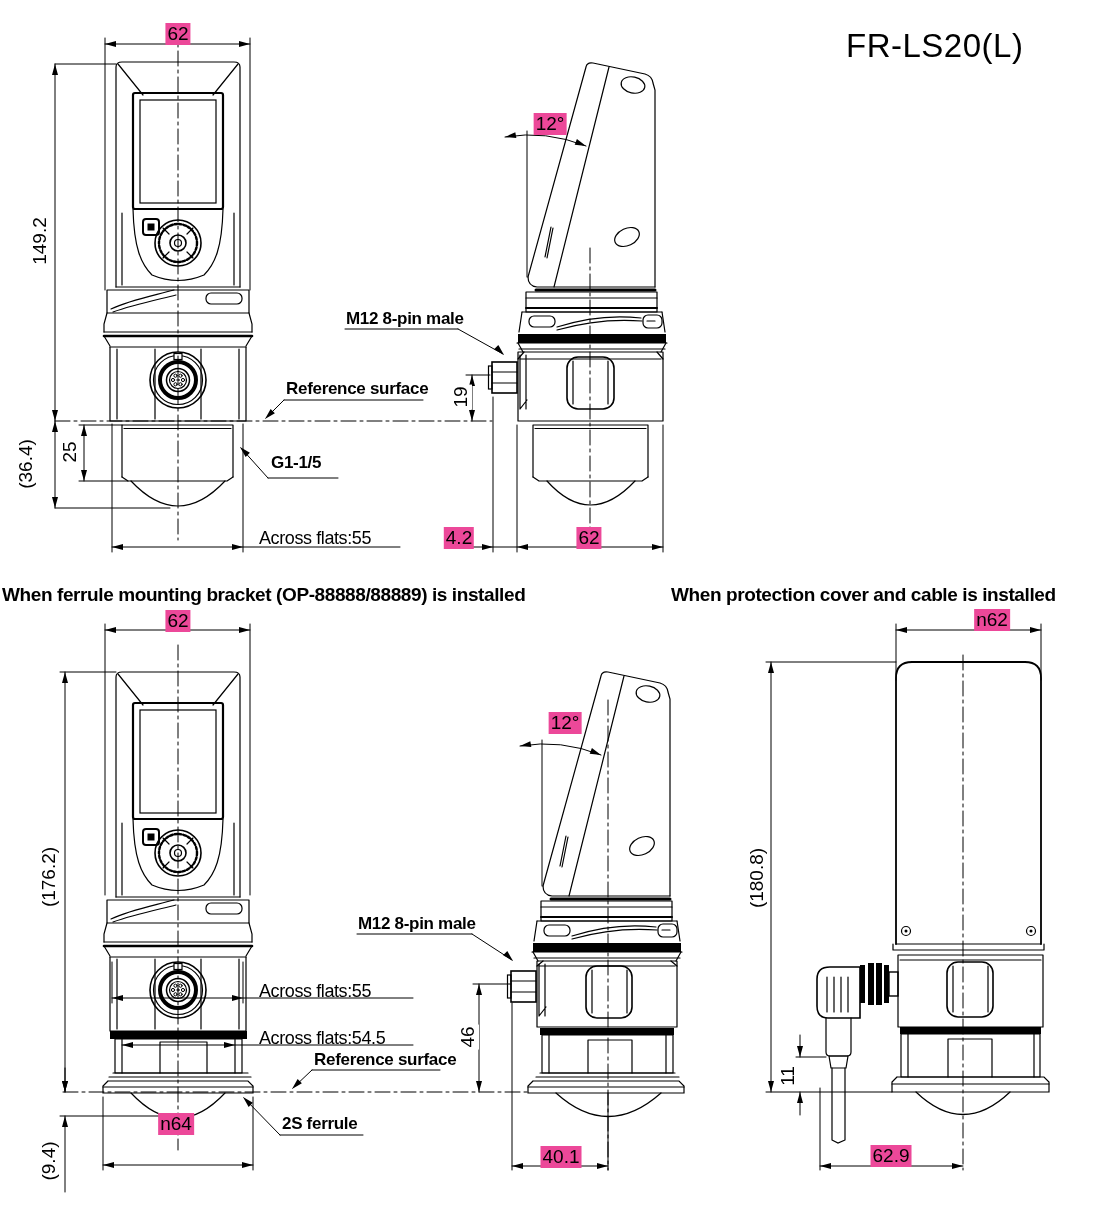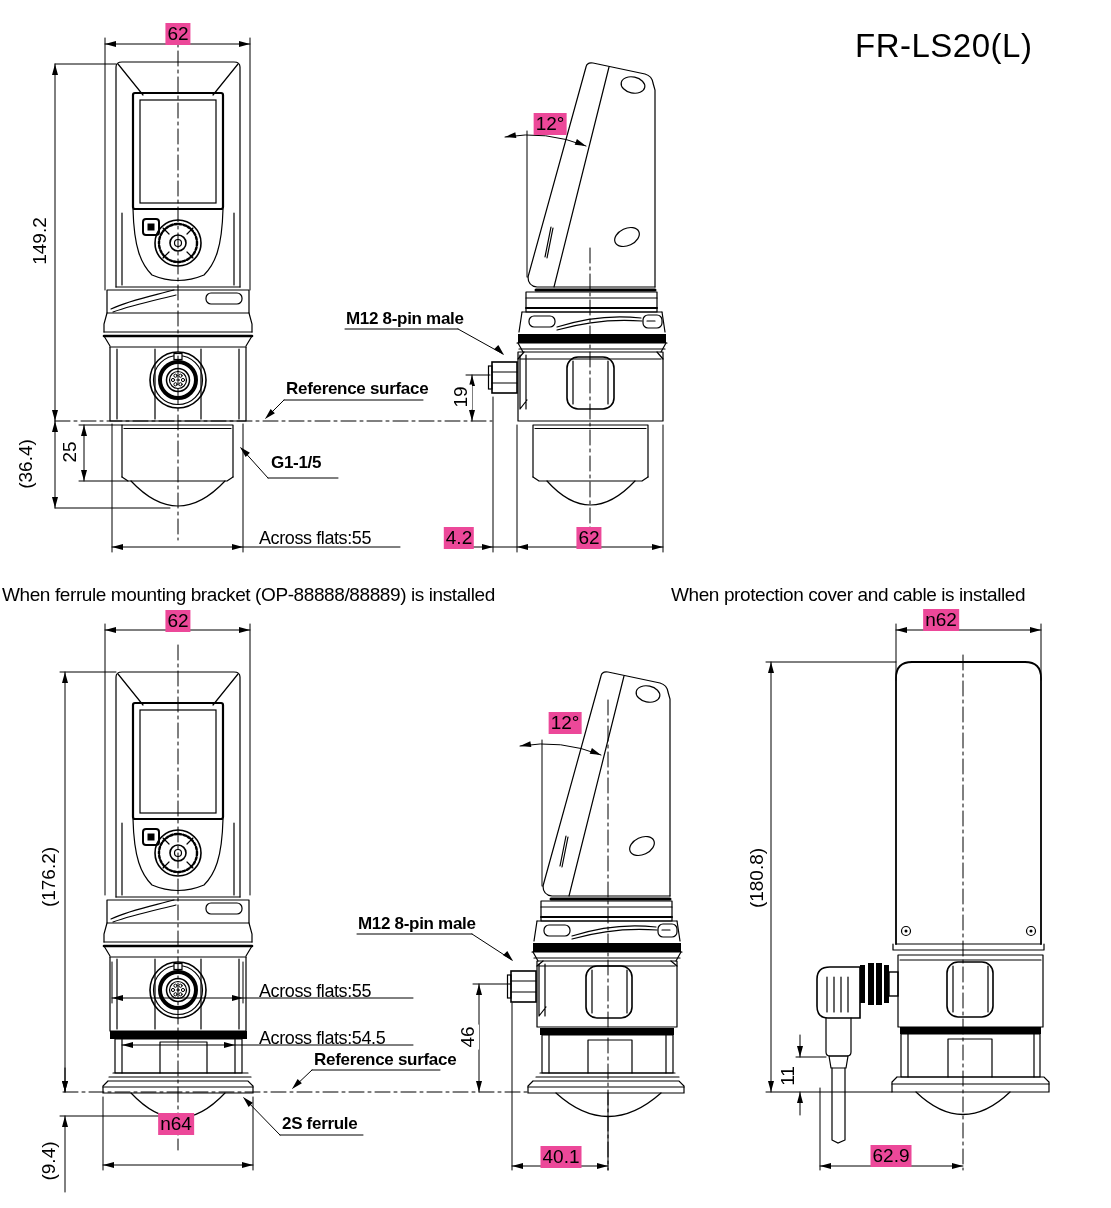--- a/index.html
+++ b/index.html
@@ -1,21 +1,21 @@
 <!DOCTYPE html>
 <html><head>
 <meta charset="utf-8">
 <style>
   html,body{margin:0;padding:0;background:#fff;}
   #page{position:relative;width:1111px;height:1208px;background:#fff;overflow:hidden;
         font-family:"Liberation Sans",sans-serif;color:#000;}
   #linework{position:absolute;left:0;top:0;}
   .txt{position:absolute;white-space:nowrap;color:#000;}
-  .title{font-size:33px;letter-spacing:.5px;margin-left:9px;}
-  .cap{font-size:19px;font-weight:normal;letter-spacing:-0.4px;}
+  .title{font-size:33px;letter-spacing:.5px;}
+  .cap{font-size:19px;font-weight:bold;letter-spacing:-0.4px;}
   .dim{font-size:19px;background:#ec4899;padding:0 2px;transform:translate(-50%,-50%);}
   .dimv{font-size:19px;background:#fff;padding:0 2px;transform:translate(-50%,-50%) rotate(-90deg);}
   .lbl{font-size:17px;font-weight:bold;letter-spacing:-0.3px;}
   .afl{font-size:18px;letter-spacing:-0.4px;}
 </style>
 </head>
 <body>
 
 <div id="page">
 
@@ -325,18 +325,18 @@
 <div class="txt lbl" style="left:314px;top:1050px">Reference surface</div>
 <div class="txt lbl" style="left:282px;top:1114px">2S ferrule</div>
 <div class="txt dim" style="left:176px;top:1124px">n64</div>
 <div class="txt dimv" style="left:49px;top:1161px">(9.4)</div>
 
 <div class="txt dim" style="left:565px;top:723px">12°</div>
 <div class="txt lbl" style="left:358px;top:914px">M12 8-pin male</div>
 <div class="txt dimv" style="left:468px;top:1037px">46</div>
 <div class="txt dim" style="left:561px;top:1157px">40.1</div>
 
-<div class="txt dim" style="left:941px;top:620px">n62</div>
+<div class="txt dim" style="left:992px;top:620px">n62</div>
 <div class="txt dimv" style="left:757px;top:878px">(180.8)</div>
 <div class="txt dimv" style="left:788px;top:1076px">11</div>
 <div class="txt dim" style="left:891px;top:1156px">62.9</div>
 
 </div>
 
 </body></html>

